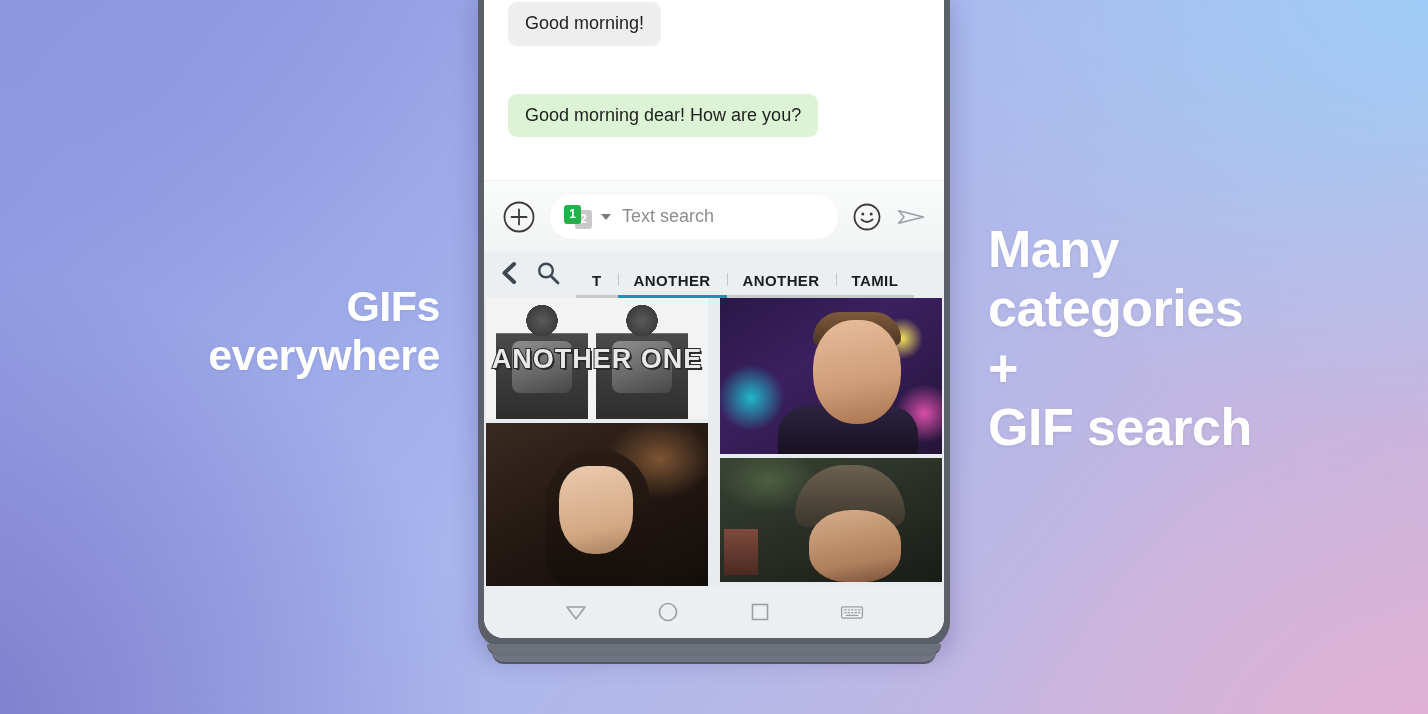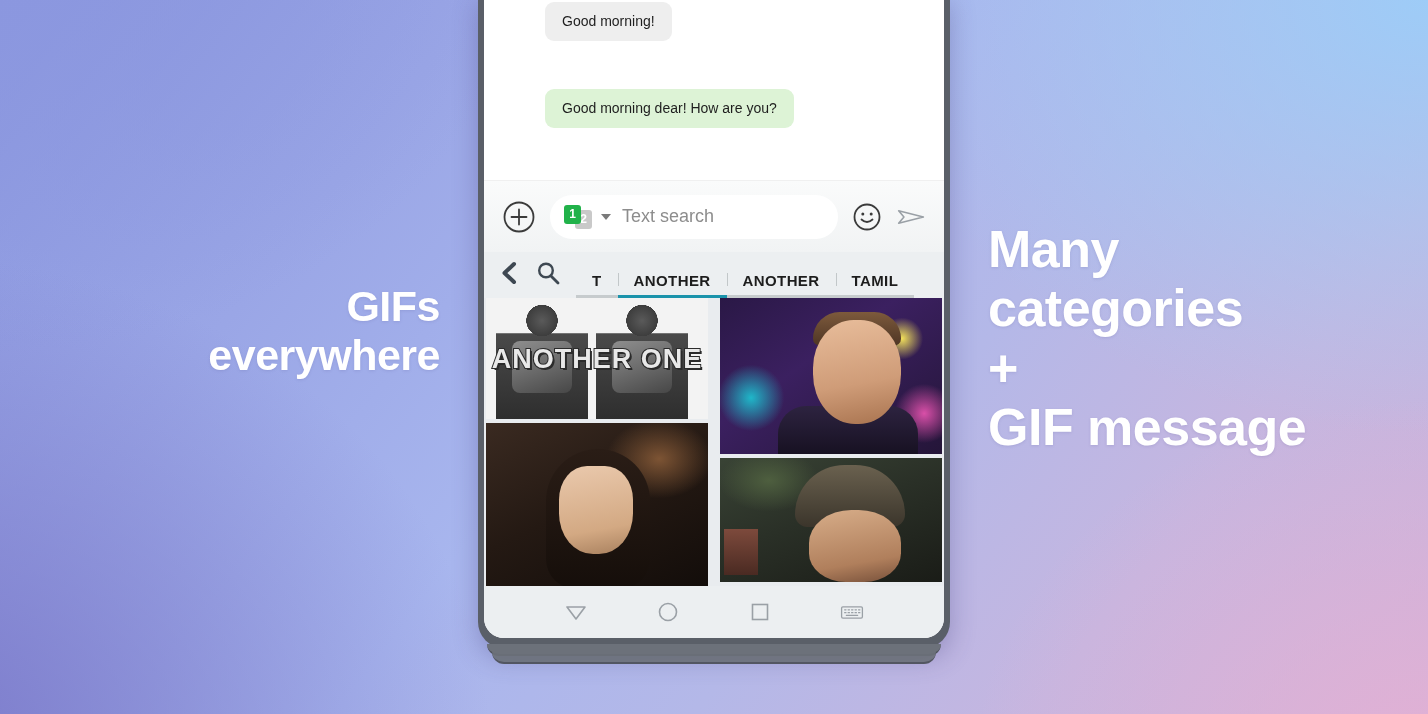--- a/index.html
+++ b/index.html
@@ -65,24 +65,23 @@
     position: relative;
     height: 188px;
     background: #ffffff;
     padding: 6px 24px 0 24px;
     flex: none;
   }
   .bubble {
     display: inline-block;
     padding: 11px 17px;
     border-radius: 9px;
-    font-size: 14px;
+    font-size: 18px;
     color: #1e1e1e;
     line-height: 1.2;
-    margin-left: 37px;
   }
   .bubble-in  { background: #eeeeee; margin-top: 4px; }
   .row-out    { text-align: left; margin-top: 48px; }
   .bubble-out { background: #ddf3d6; }
 
   
   #input-bar {
     flex: none;
     height: 72px;
     background: linear-gradient(180deg,#fafbfb 0%, #f1f3f4 100%);
@@ -287,21 +286,21 @@
 <body>
 
 <div id="stage">
 
   <div class="copy" id="copy-left">GIFs
 everywhere</div>
 
   <div class="copy" id="copy-right">Many
 categories
 +
-GIF message</div>
+GIF search</div>
 
   <div id="phone">
     <div id="phone-edge1"></div>
     <div id="phone-edge2"></div>
 
     <div id="screen">
 
       <div id="conversation">
         <div>
           <span class="bubble bubble-in">Good morning!</span>

